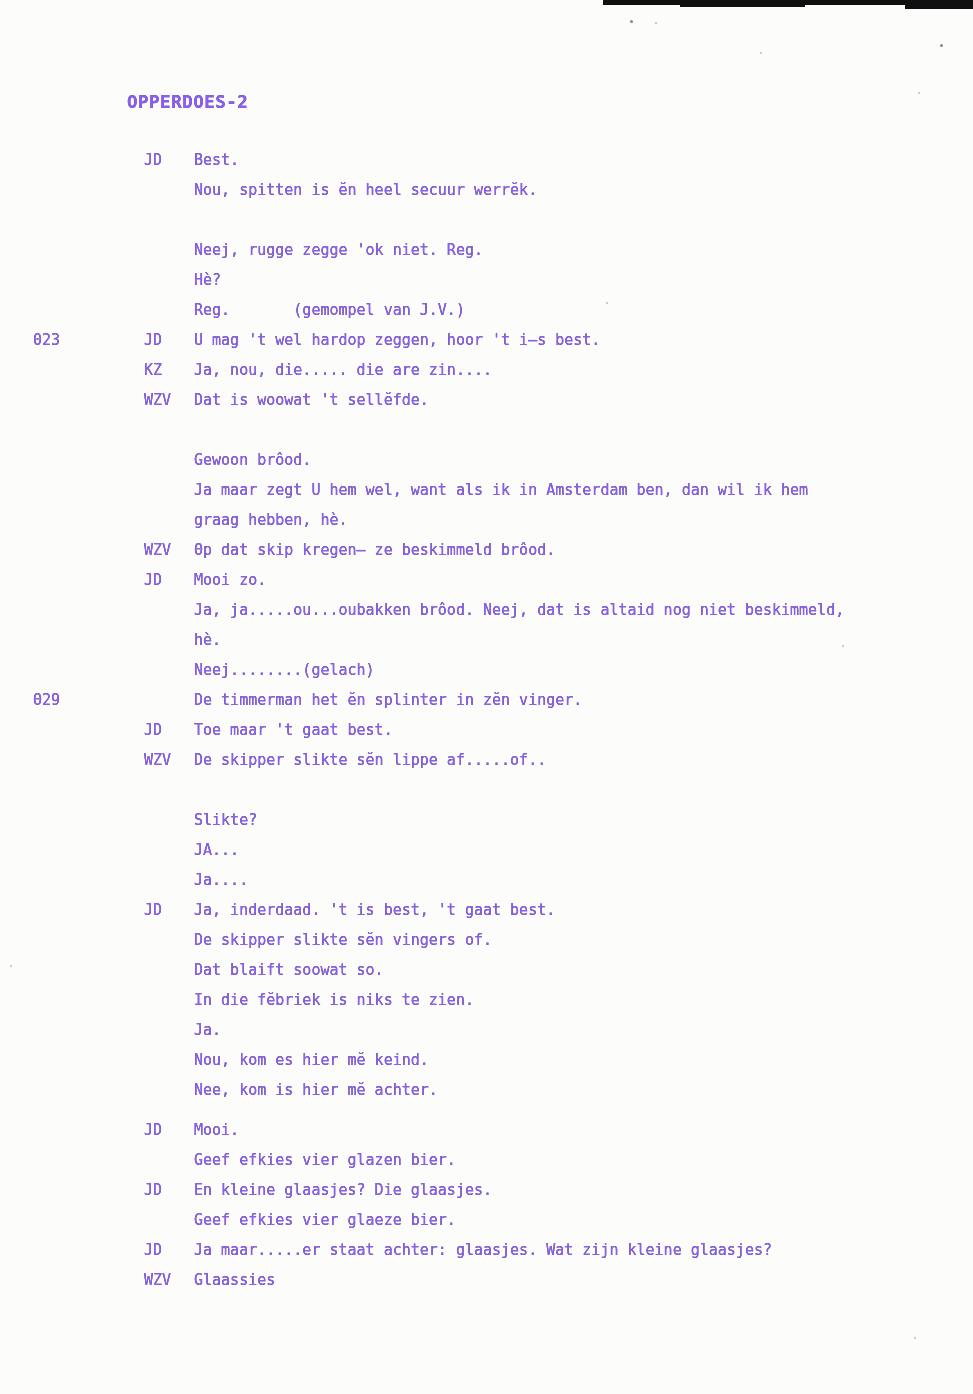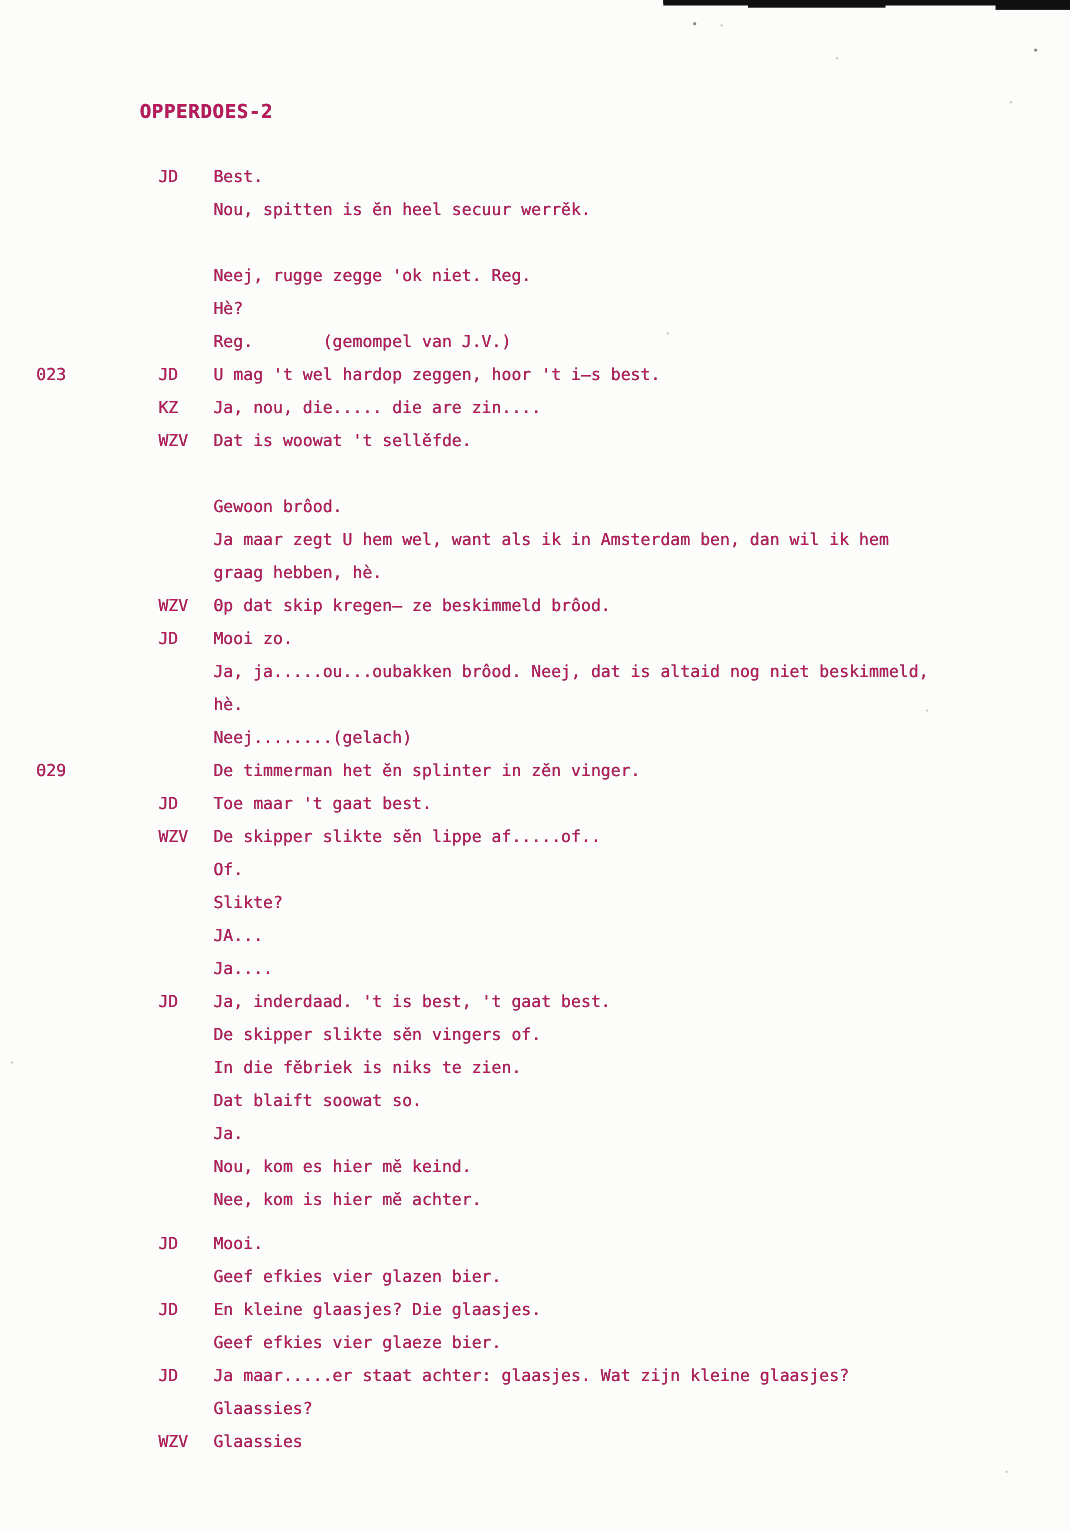--- a/index.html
+++ b/index.html
@@ -7,21 +7,21 @@
     padding: 0;
     background: #fcfcfb;
   }
   .page {
     position: relative;
     width: 973px;
     height: 1394px;
     background: #fcfcfb;
     overflow: hidden;
     font-family: "DejaVu Sans Mono", "Liberation Mono", monospace;
-    color: #be185d;
+    color: #8b5cf6;
   }
   
   .scan-band {
     position: absolute;
     background: #101010;
   }
   .speck {
     position: absolute;
     width: 3px;
     height: 3px;
@@ -105,32 +105,31 @@
       <div class="line"><span class="margin-num"></span><span class="speaker"></span><span class="text">Ja maar zegt U hem wel, want als ik in Amsterdam ben, dan wil ik hem</span></div>
       <div class="line"><span class="margin-num"></span><span class="speaker"></span><span class="text">graag hebben, hè.</span></div>
       <div class="line"><span class="margin-num"></span><span class="speaker">WZV</span><span class="text">Θp dat skip kregen̶ ze beskimmeld brôod.</span></div>
       <div class="line"><span class="margin-num"></span><span class="speaker">JD</span><span class="text">Mooi zo.</span></div>
       <div class="line"><span class="margin-num"></span><span class="speaker"></span><span class="text">Ja, ja.....ou...oubakken brôod. Neej, dat is altaid nog niet beskimmeld,</span></div>
       <div class="line"><span class="margin-num"></span><span class="speaker"></span><span class="text">hè.</span></div>
       <div class="line"><span class="margin-num"></span><span class="speaker"></span><span class="text">Neej........(gelach)</span></div>
       <div class="line"><span class="margin-num">Θ29</span><span class="speaker"></span><span class="text">De timmerman het ĕn splinter in zĕn vinger.</span></div>
       <div class="line"><span class="margin-num"></span><span class="speaker">JD</span><span class="text">Toe maar 't gaat best.</span></div>
       <div class="line"><span class="margin-num"></span><span class="speaker">WZV</span><span class="text">De skipper slikte sĕn lippe af.....of..</span></div>
-      <div class="line"><span class="margin-num"></span><span class="speaker"></span><span class="text">Of.</span></div>
+      <div class="line"><span class="margin-num"></span><span class="speaker"></span></div>
       <div class="line"><span class="margin-num"></span><span class="speaker"></span><span class="text">Slikte?</span></div>
       <div class="line"><span class="margin-num"></span><span class="speaker"></span><span class="text">JA...</span></div>
       <div class="line"><span class="margin-num"></span><span class="speaker"></span><span class="text">Ja....</span></div>
       <div class="line"><span class="margin-num"></span><span class="speaker">JD</span><span class="text">Ja, inderdaad. 't is best, 't gaat best.</span></div>
       <div class="line"><span class="margin-num"></span><span class="speaker"></span><span class="text">De skipper slikte sĕn vingers of.</span></div>
+      <div class="line"><span class="margin-num"></span><span class="speaker"></span><span class="text">Dat blaift soowat so.</span></div>
       <div class="line"><span class="margin-num"></span><span class="speaker"></span><span class="text">In die fĕbriek is niks te zien.</span></div>
-      <div class="line"><span class="margin-num"></span><span class="speaker"></span><span class="text">Dat blaift soowat so.</span></div>
       <div class="line"><span class="margin-num"></span><span class="speaker"></span><span class="text">Ja.</span></div>
       <div class="line"><span class="margin-num"></span><span class="speaker"></span><span class="text">Nou, kom es hier mĕ keind.</span></div>
       <div class="line"><span class="margin-num"></span><span class="speaker"></span><span class="text">Nee, kom is hier mĕ achter.</span></div>
       <div class="line para-break"><span class="margin-num"></span><span class="speaker">JD</span><span class="text">Mooi.</span></div>
       <div class="line"><span class="margin-num"></span><span class="speaker"></span><span class="text">Geef efkies vier glazen bier.</span></div>
       <div class="line"><span class="margin-num"></span><span class="speaker">JD</span><span class="text">En kleine glaasjes? Die glaasjes.</span></div>
       <div class="line"><span class="margin-num"></span><span class="speaker"></span><span class="text">Geef efkies vier glaeze bier.</span></div>
       <div class="line"><span class="margin-num"></span><span class="speaker">JD</span><span class="text">Ja maar.....er staat achter: glaasjes. Wat zijn kleine glaasjes?</span></div>
-      <div class="line"><span class="margin-num"></span><span class="speaker"></span><span class="text">Glaassies?</span></div>
       <div class="line"><span class="margin-num"></span><span class="speaker">WZV</span><span class="text">Glaassies</span></div>
     </div>
 </div>
 
 </body></html>

